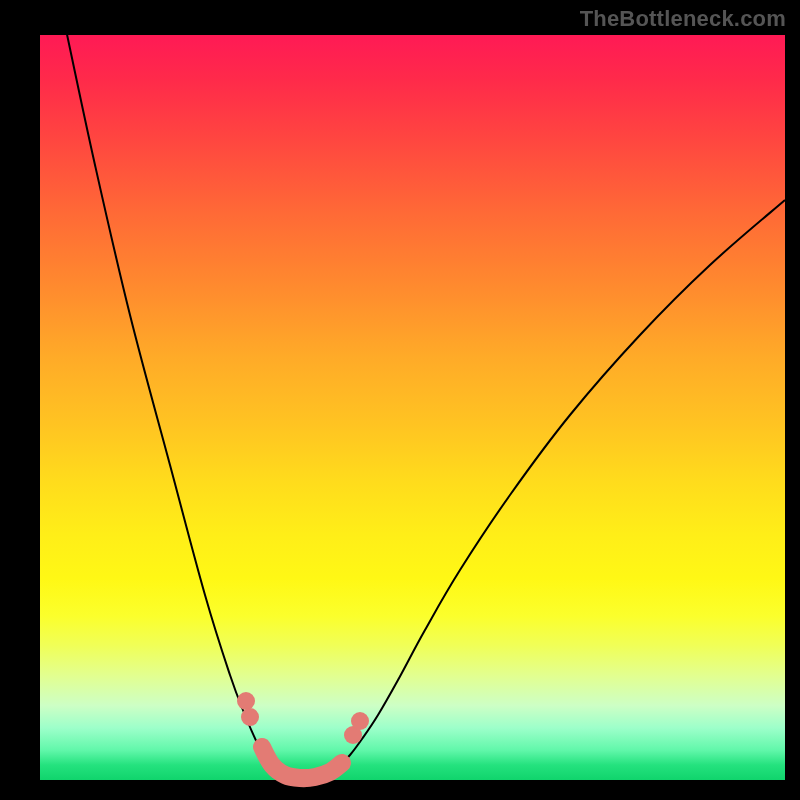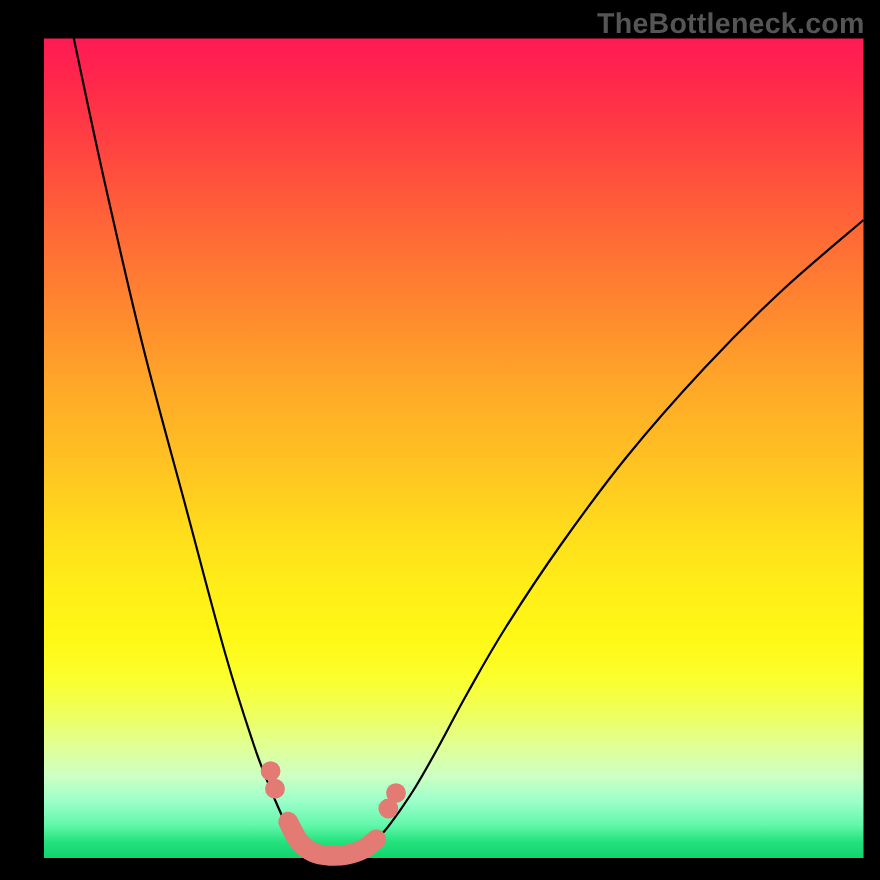--- a/index.html
+++ b/index.html
@@ -41,21 +41,21 @@
       #61f7aa 96%,
       #24e27e 98%,
       #10d46c 100%
     );
   }
   .attribution {
     position: absolute;
     top: 6px;
     right: 14px;
     font-family: Arial, Helvetica, sans-serif;
-    font-size: 26px;
+    font-size: 22px;
     font-weight: 600;
     color: #555;
     letter-spacing: 0.2px;
   }
   svg.curve-layer {
     position: absolute;
     left: 40px;
     top: 35px;
     width: 745px;
     height: 745px;

